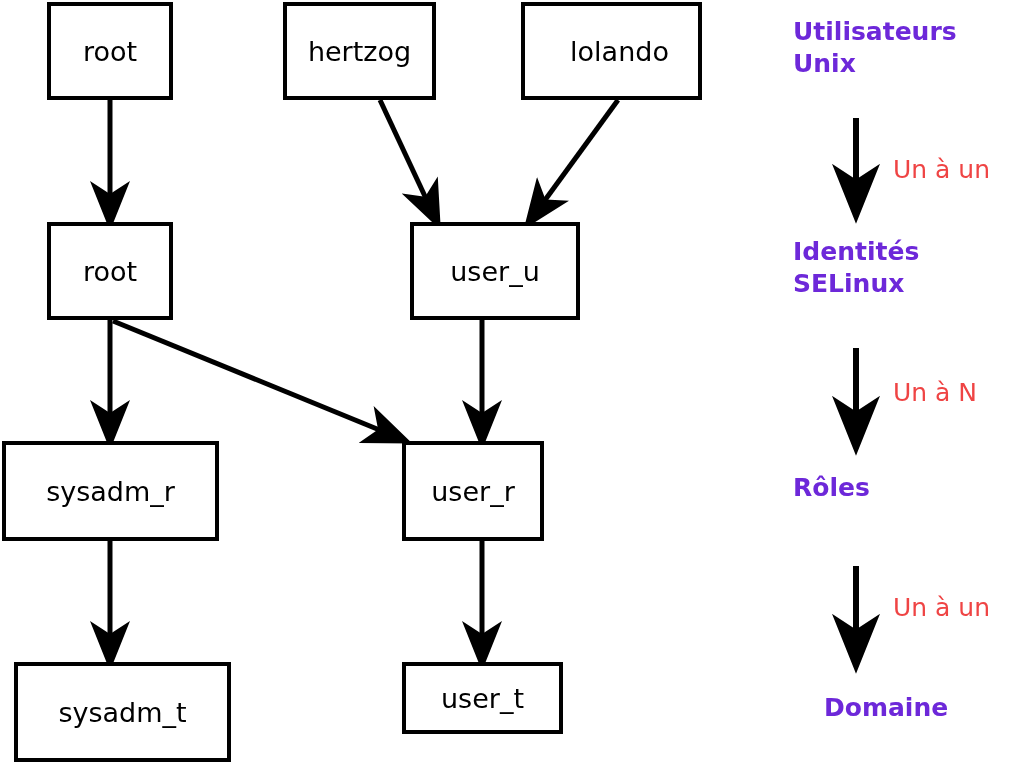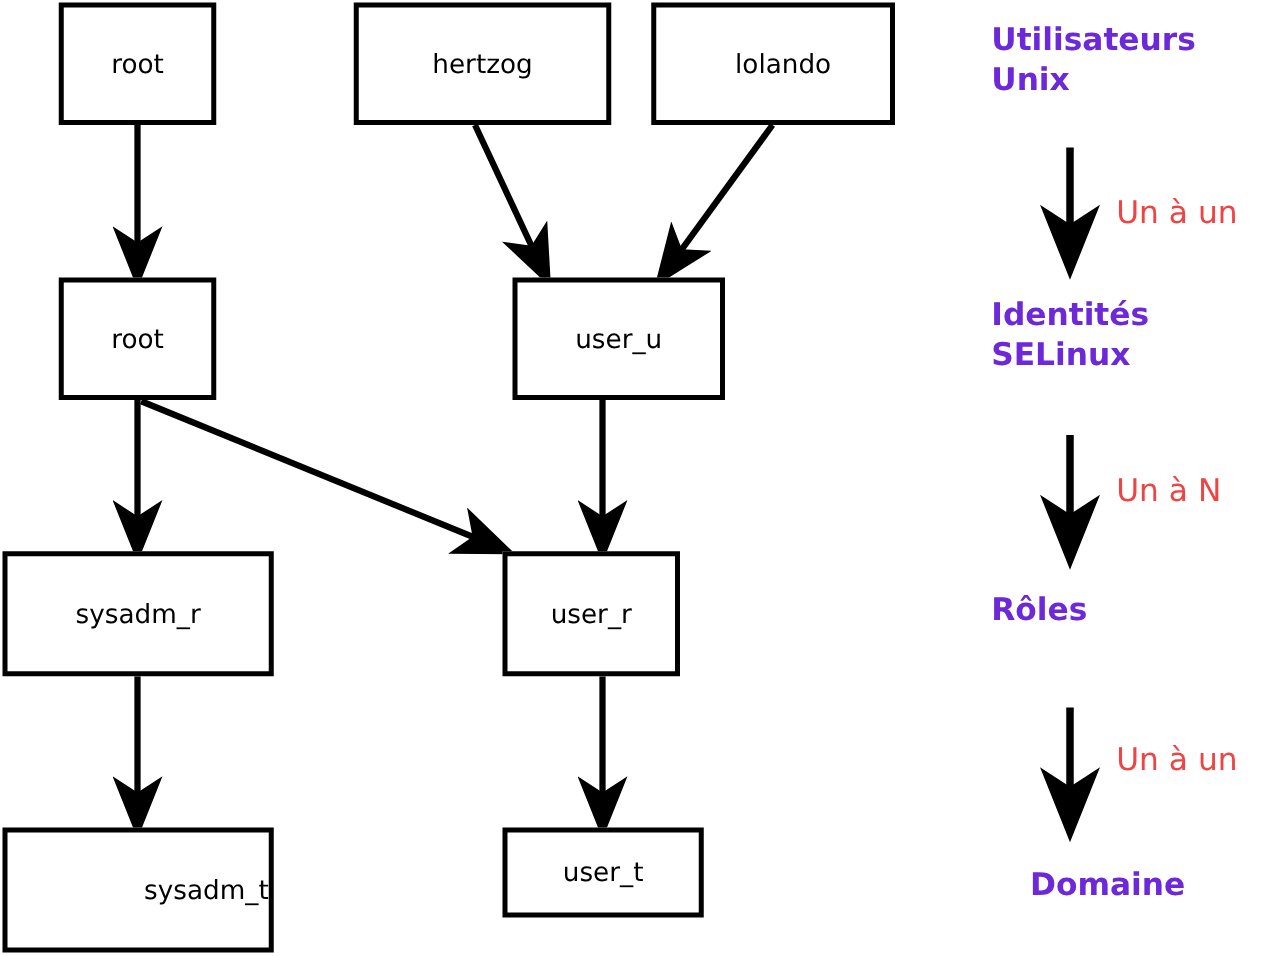--- a/index.html
+++ b/index.html
@@ -32,21 +32,21 @@
     box-sizing: border-box;
     background: #ffffff;
     border: 4px solid #000000;
     display: flex;
     align-items: center;
     justify-content: center;
     z-index: 2;
   }
   .node-label {
     font-family: "DejaVu Sans", sans-serif;
-    font-size: 21px;
+    font-size: 27px;
     color: #000000;
     line-height: 1;
     white-space: nowrap;
   }
   .legend-heading {
     position: absolute;
     font-family: "DejaVu Sans", sans-serif;
     font-weight: bold;
     font-size: 25px;
     line-height: 1.28;
@@ -88,39 +88,39 @@
         <line x1="856" y1="118" x2="856" y2="213" marker-end="url(#arrowhead)" stroke="#000000"></line>
         <line x1="856" y1="348" x2="856" y2="445" marker-end="url(#arrowhead)" stroke="#000000"></line>
         <line x1="856" y1="566" x2="856" y2="663" marker-end="url(#arrowhead)" stroke="#000000"></line>
       </g>
   </svg>
 
   <div id="nodes-container">
       <div class="node" style="left: 47px; top: 2px; width: 126px; height: 98px; border-color: rgb(0, 0, 0);">
         <span class="node-label">root</span>
       </div>
-      <div class="node" style="left: 283px; top: 2px; width: 206px; height: 98px; border-color: rgb(0, 0, 0); justify-content: center;">
+      <div class="node" style="left: 283px; top: 2px; width: 153px; height: 98px; border-color: rgb(0, 0, 0); justify-content: center;">
         <span class="node-label">hertzog</span>
       </div>
-      <div class="node" style="left: 521px; top: 2px; width: 195px; height: 98px; border-color: rgb(0, 0, 0); padding-left: 16px;">
+      <div class="node" style="left: 521px; top: 2px; width: 181px; height: 98px; border-color: rgb(0, 0, 0); padding-left: 16px;">
         <span class="node-label">lolando</span>
       </div>
       <div class="node" style="left: 47px; top: 222px; width: 126px; height: 98px; border-color: rgb(0, 0, 0);">
         <span class="node-label">root</span>
       </div>
       <div class="node" style="left: 398px; top: 222px; width: 170px; height: 98px; border-color: rgb(0, 0, 0); margin-left: 12px;">
         <span class="node-label">user_u</span>
       </div>
       <div class="node" style="left: 2px; top: 441px; width: 217px; height: 100px; border-color: rgb(0, 0, 0);">
         <span class="node-label">sysadm_r</span>
       </div>
       <div class="node" style="left: 402px; top: 441px; width: 142px; height: 100px; border-color: rgb(0, 0, 0);">
         <span class="node-label">user_r</span>
       </div>
-      <div class="node" style="left: 2px; top: 662px; width: 217px; height: 100px; border-color: rgb(0, 0, 0); justify-content: flex-end;">
+      <div class="node" style="left: 14px; top: 662px; width: 217px; height: 100px; border-color: rgb(0, 0, 0);">
         <span class="node-label">sysadm_t</span>
       </div>
       <div class="node" style="left: 402px; top: 662px; width: 161px; height: 72px; border-color: rgb(0, 0, 0);">
         <span class="node-label">user_t</span>
       </div>
     </div>
 
   <div id="legend-container">
       <div class="legend-heading" style="left: 793px; top: 16px;">Utilisateurs
 Unix</div>

